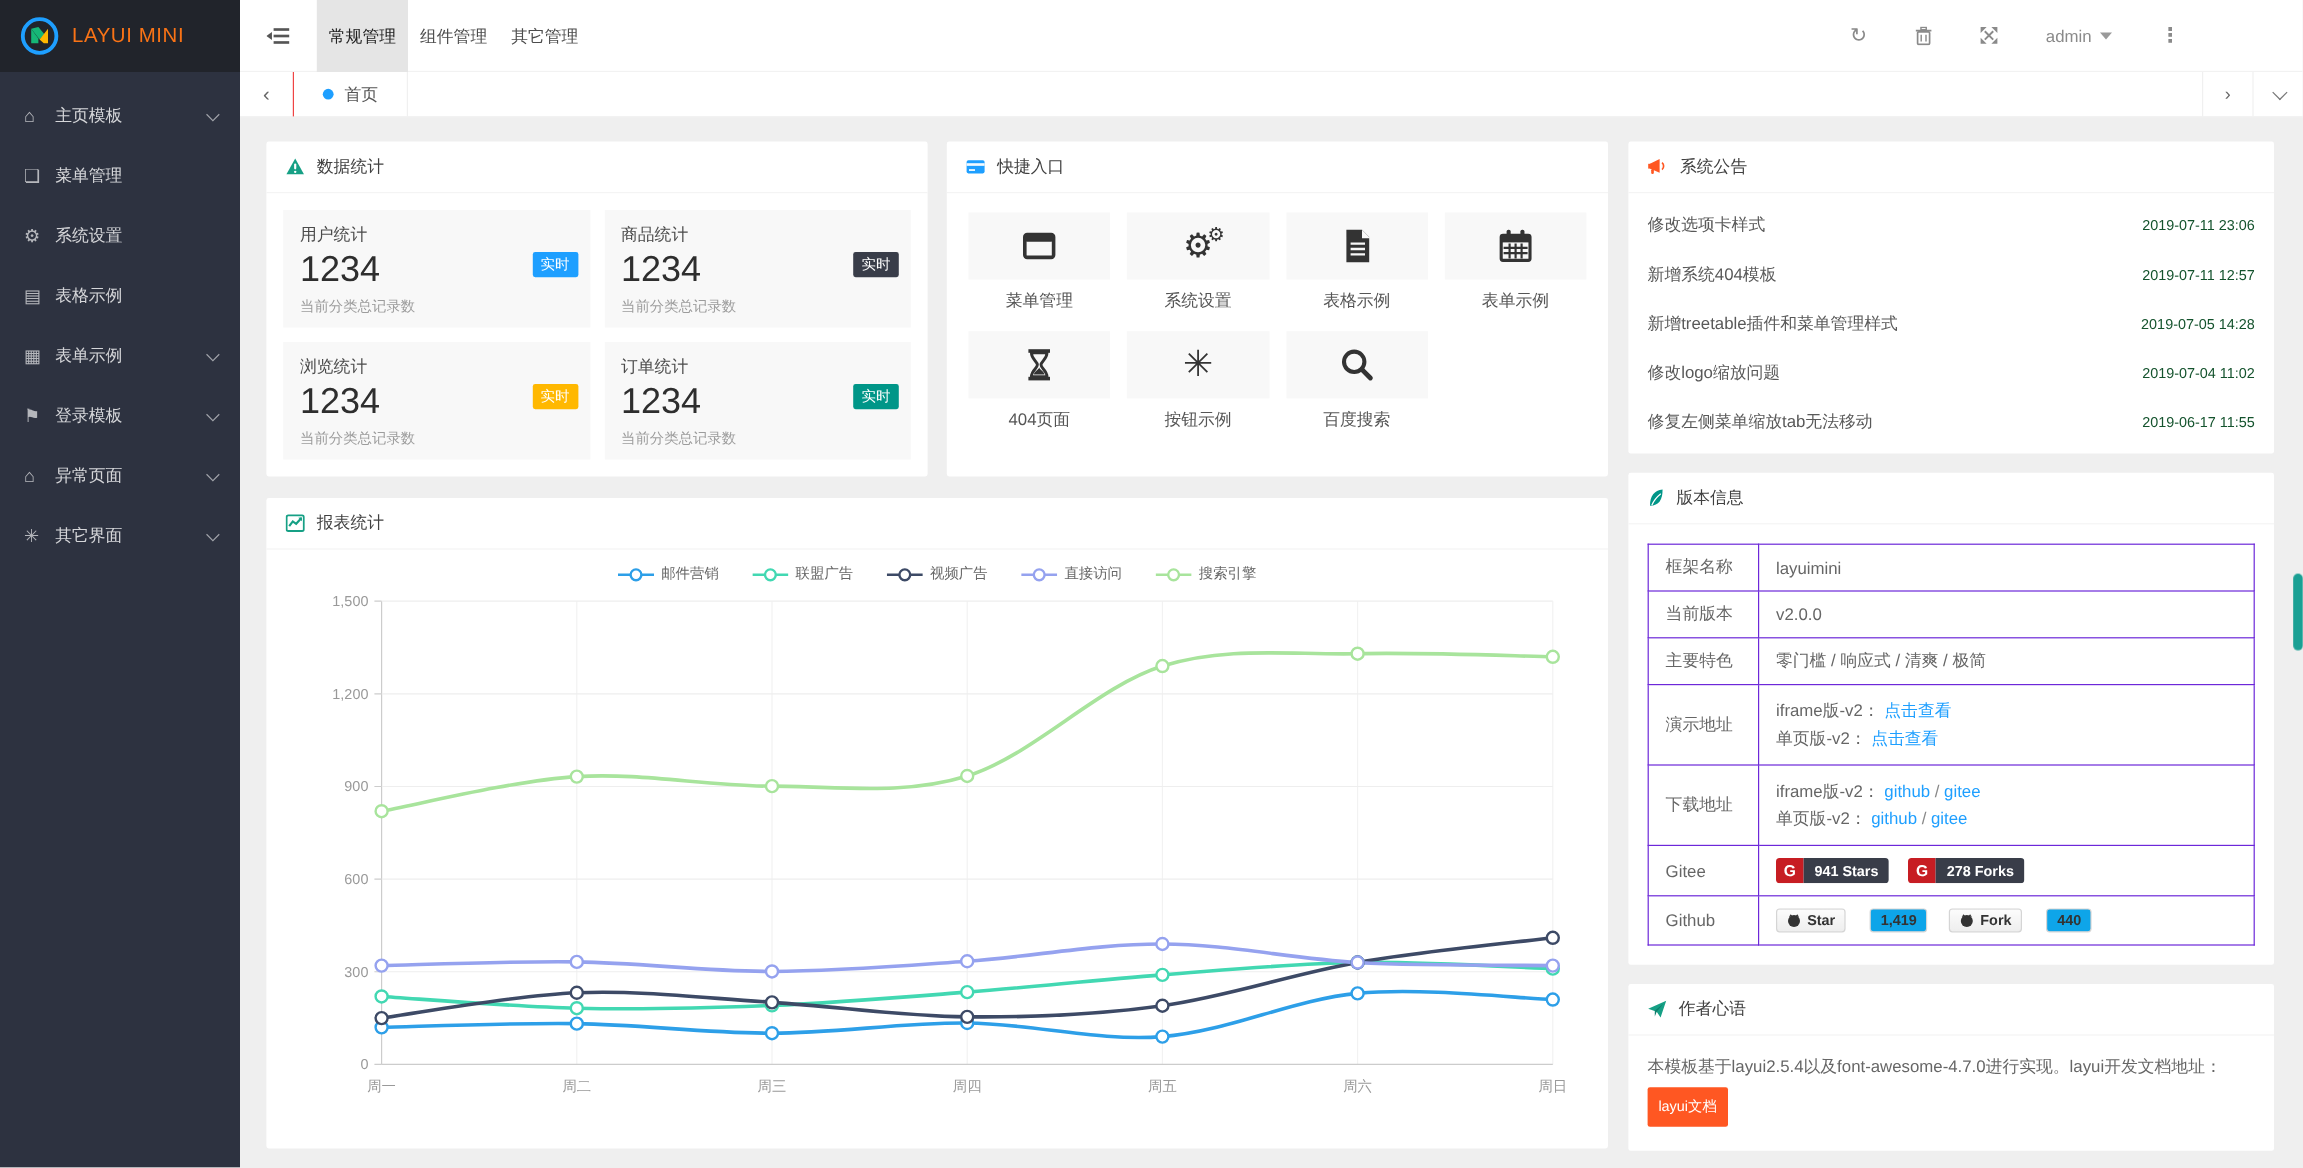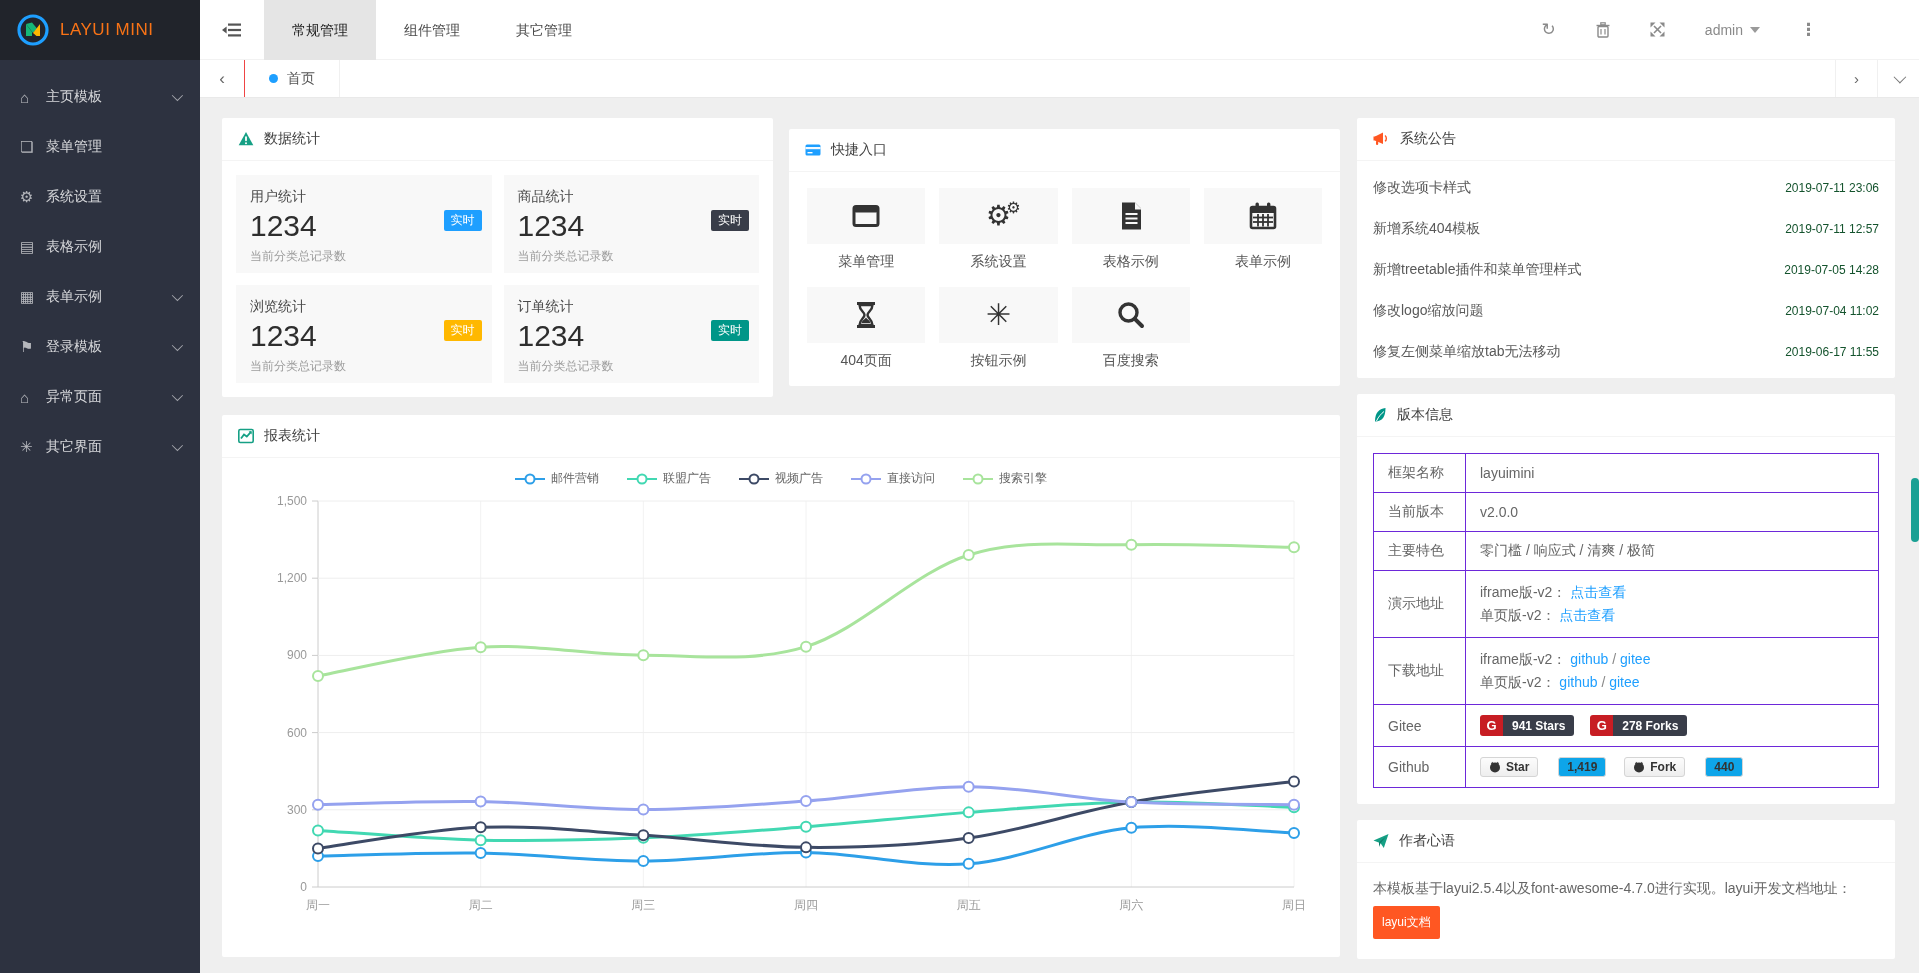--- a/index.html
+++ b/index.html
@@ -14,40 +14,40 @@
   .menu { padding-top:12px; }
   .menu-item { height:50px; display:flex; align-items:center; padding:0 20px; cursor:pointer; }
   .mi-icon { width:26px; color:rgba(255,255,255,.65); font-size:15px; }
   .mi-label { font-size:14px; color:rgba(255,255,255,.8); }
   .chev { margin-left:auto; width:8px; height:8px; border-right:1.5px solid rgba(255,255,255,.55); border-bottom:1.5px solid rgba(255,255,255,.55); transform:rotate(45deg) translateY(-2px); }
 
   
   .main { flex:1; display:flex; flex-direction:column; min-width:0; }
   .topbar { height:60px; background:#fff; display:flex; align-items:center; border-bottom:1px solid #f2f2f2; }
   .toggle-btn { width:64px; height:60px; display:flex; align-items:center; justify-content:center; cursor:pointer; }
-  .mtab { height:60px; line-height:60px; padding:0 28px; font-size:14px; color:#4c4c4c; cursor:pointer; }
+  .mtab { height:60px; line-height:60px; padding:0 10px; font-size:14px; color:#4c4c4c; cursor:pointer; }
   .mtab.active { background:#e5e5e5; color:#222; }
   .top-right { margin-left:auto; display:flex; align-items:center; gap:40px; padding-right:102px; color:#8a8a8a; }
   .tr-ico { cursor:pointer; font-size:17px; line-height:1; display:flex; align-items:center; }
   .user-box { display:flex; align-items:center; gap:7px; font-size:14px; cursor:pointer; }
   .caret-down { width:0; height:0; border-left:5px solid transparent; border-right:5px solid transparent; border-top:6px solid #9a9a9a; }
 
   .tabbar { height:38px; background:#fff; display:flex; align-items:stretch; border-bottom:1px solid #e9e9e9; }
   .tb-nav { width:44px; display:flex; align-items:center; justify-content:center; color:#666; font-size:17px; cursor:pointer; }
   .tb-tab { display:flex; align-items:center; gap:9px; padding:0 24px; border-left:1px solid #ef4444; border-right:1px solid #f0f0f0; font-size:14px; color:#555; cursor:pointer; }
   .tb-dot { width:9px; height:9px; border-radius:50%; background:#1E9FFF; }
   .tb-fill { flex:1; }
   .tb-btn { width:42px; border-left:1px solid #f0f0f0; display:flex; align-items:center; justify-content:center; color:#666; cursor:pointer; font-size:15px; }
   .tb-btn .chev-d { width:9px; height:9px; border-right:1.6px solid #777; border-bottom:1.6px solid #777; transform:rotate(45deg) translateY(-2px); }
 
   
   .content { flex:1; display:flex; gap:17px; padding:20px 24px 0 22px; overflow:hidden; }
   .col-left { width:1118px; flex:0 0 1118px; }
   .col-right { flex:1; display:flex; flex-direction:column; gap:16px; min-width:0; }
-  .row-top { display:flex; gap:16px; margin-bottom:18px;align-items:center; }
+  .row-top { display:flex; gap:16px; margin-bottom:18px; }
 
   .panel { background:#fff; border-radius:2px; }
   .panel-h { height:43px; display:flex; align-items:center; gap:10px; padding:0 16px; border-bottom:1px solid #f4f4f4; font-size:14px; color:#404040; }
   .panel-h svg { flex:0 0 auto; }
 
   
   .stats-panel { width:551px; flex:0 0 551px; }
   .stats-body { padding:14px; display:grid; grid-template-columns:1fr 1fr; gap:12px; }
   .stat-card { background:#f8f8f8; padding:12px 14px; position:relative; height:98px; }
   .stat-label { font-size:14px; color:#4a4a4a; }

